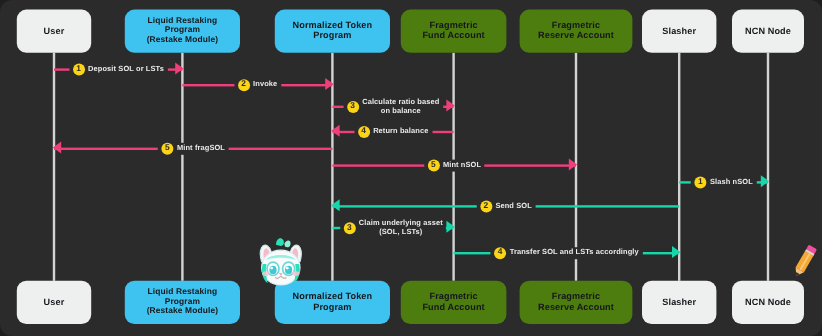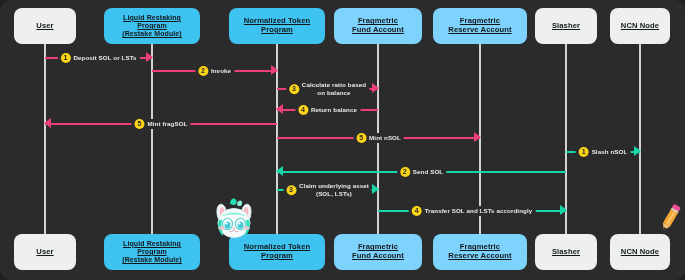--- a/index.html
+++ b/index.html
@@ -26,24 +26,24 @@
     text-align: center;
     border-radius: 8px;
     box-sizing: border-box;
     padding: 2px 4px;
     color: #15181b;
     font-weight: bold;
     line-height: 1.15;
     letter-spacing: .1px;
     z-index: 6;
   }
-  .node span { display: block; text-decoration: underline; }
+  .node span { display: block; }
   .node.light { background: #eef0f0; }
   .node.blue  { background: #3ec2f0; }
-  .node.teal  { background: #7dd3fc; }
+  .node.teal  { background: #4d7c0f; }
 
   
   .lifeline {
     position: absolute;
     width: 2px;
     background: #d2d4d4;
     z-index: 1;
   }
 
   

